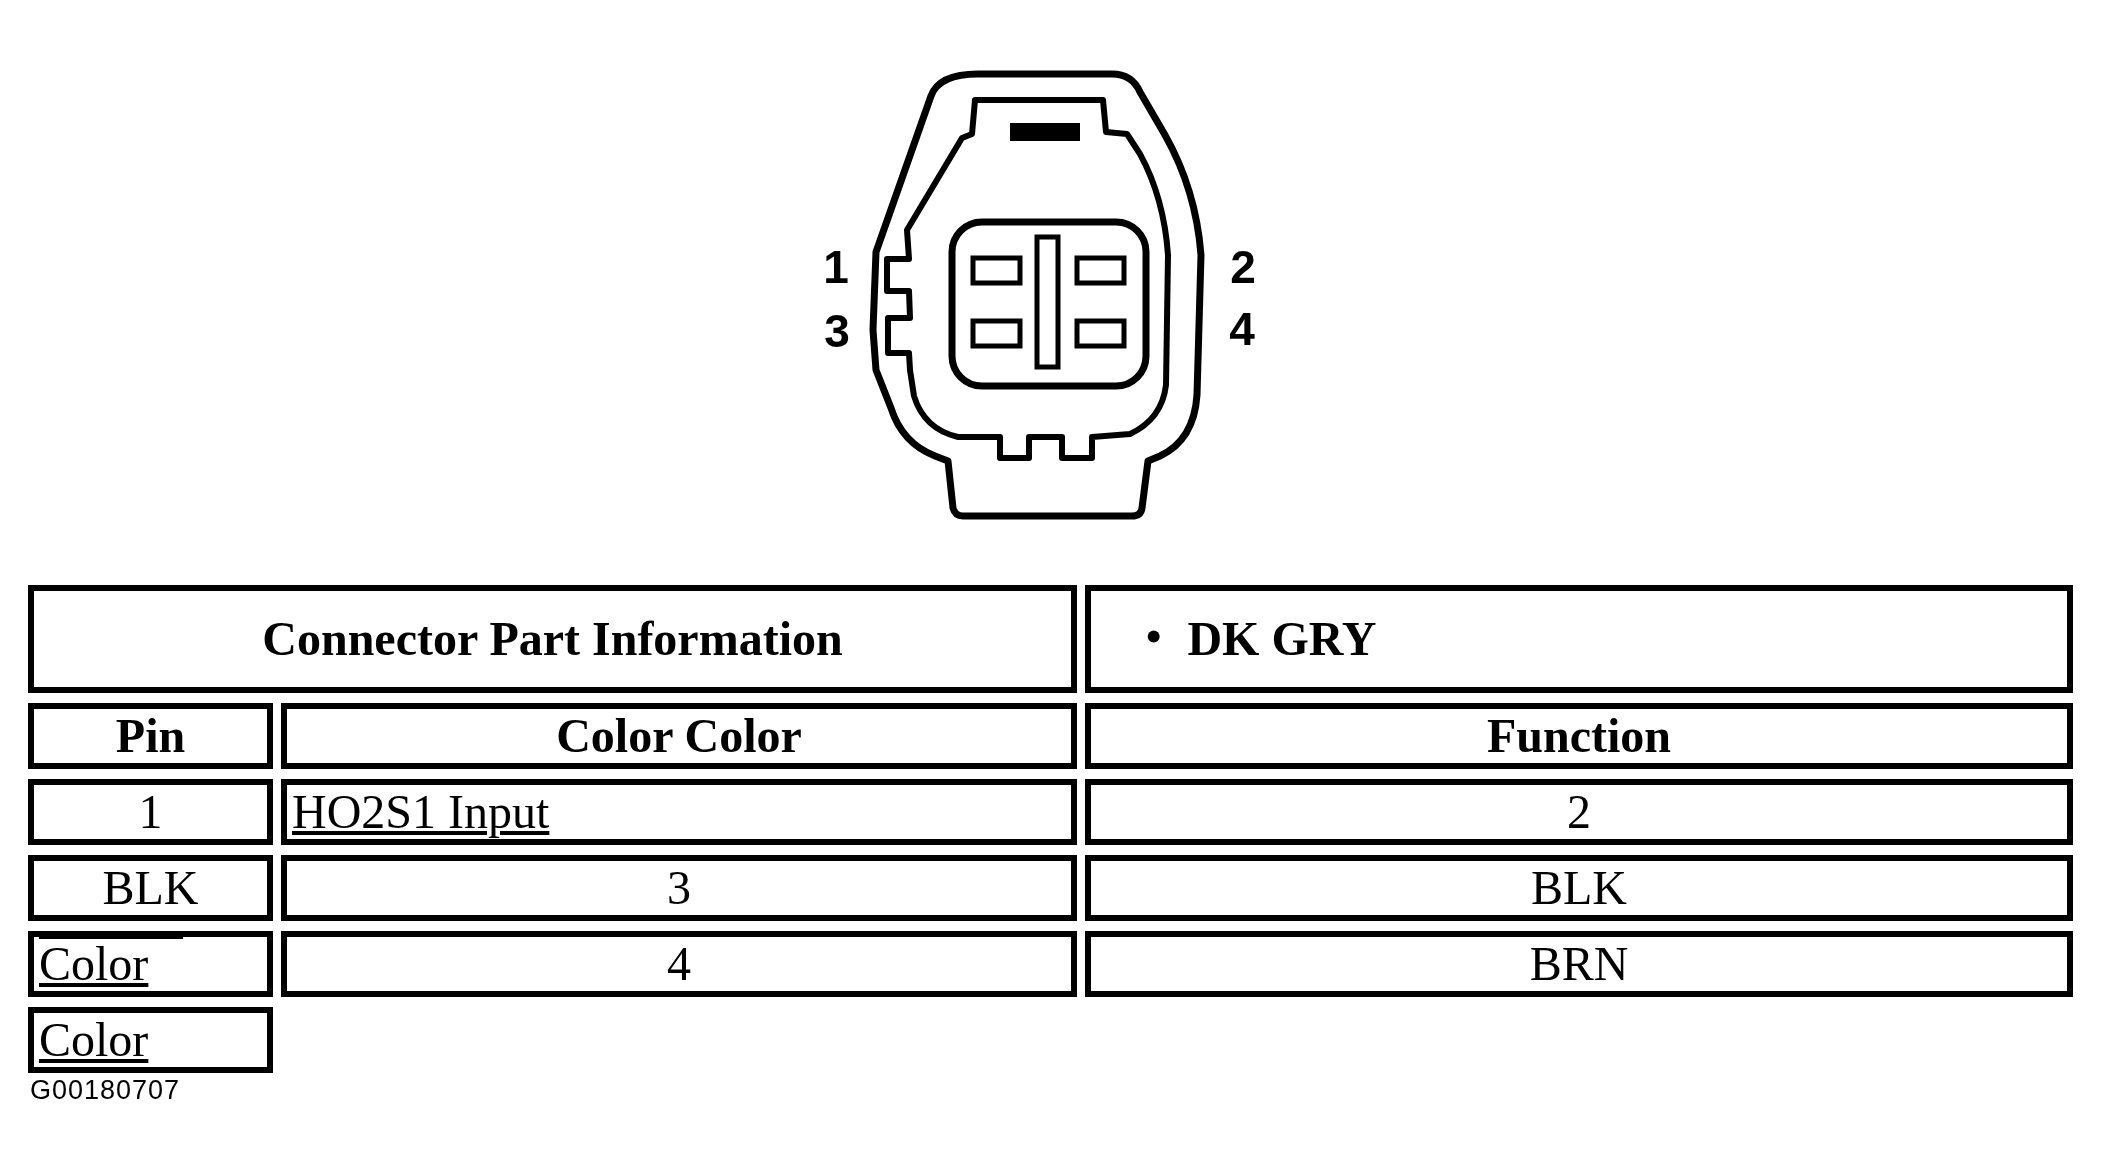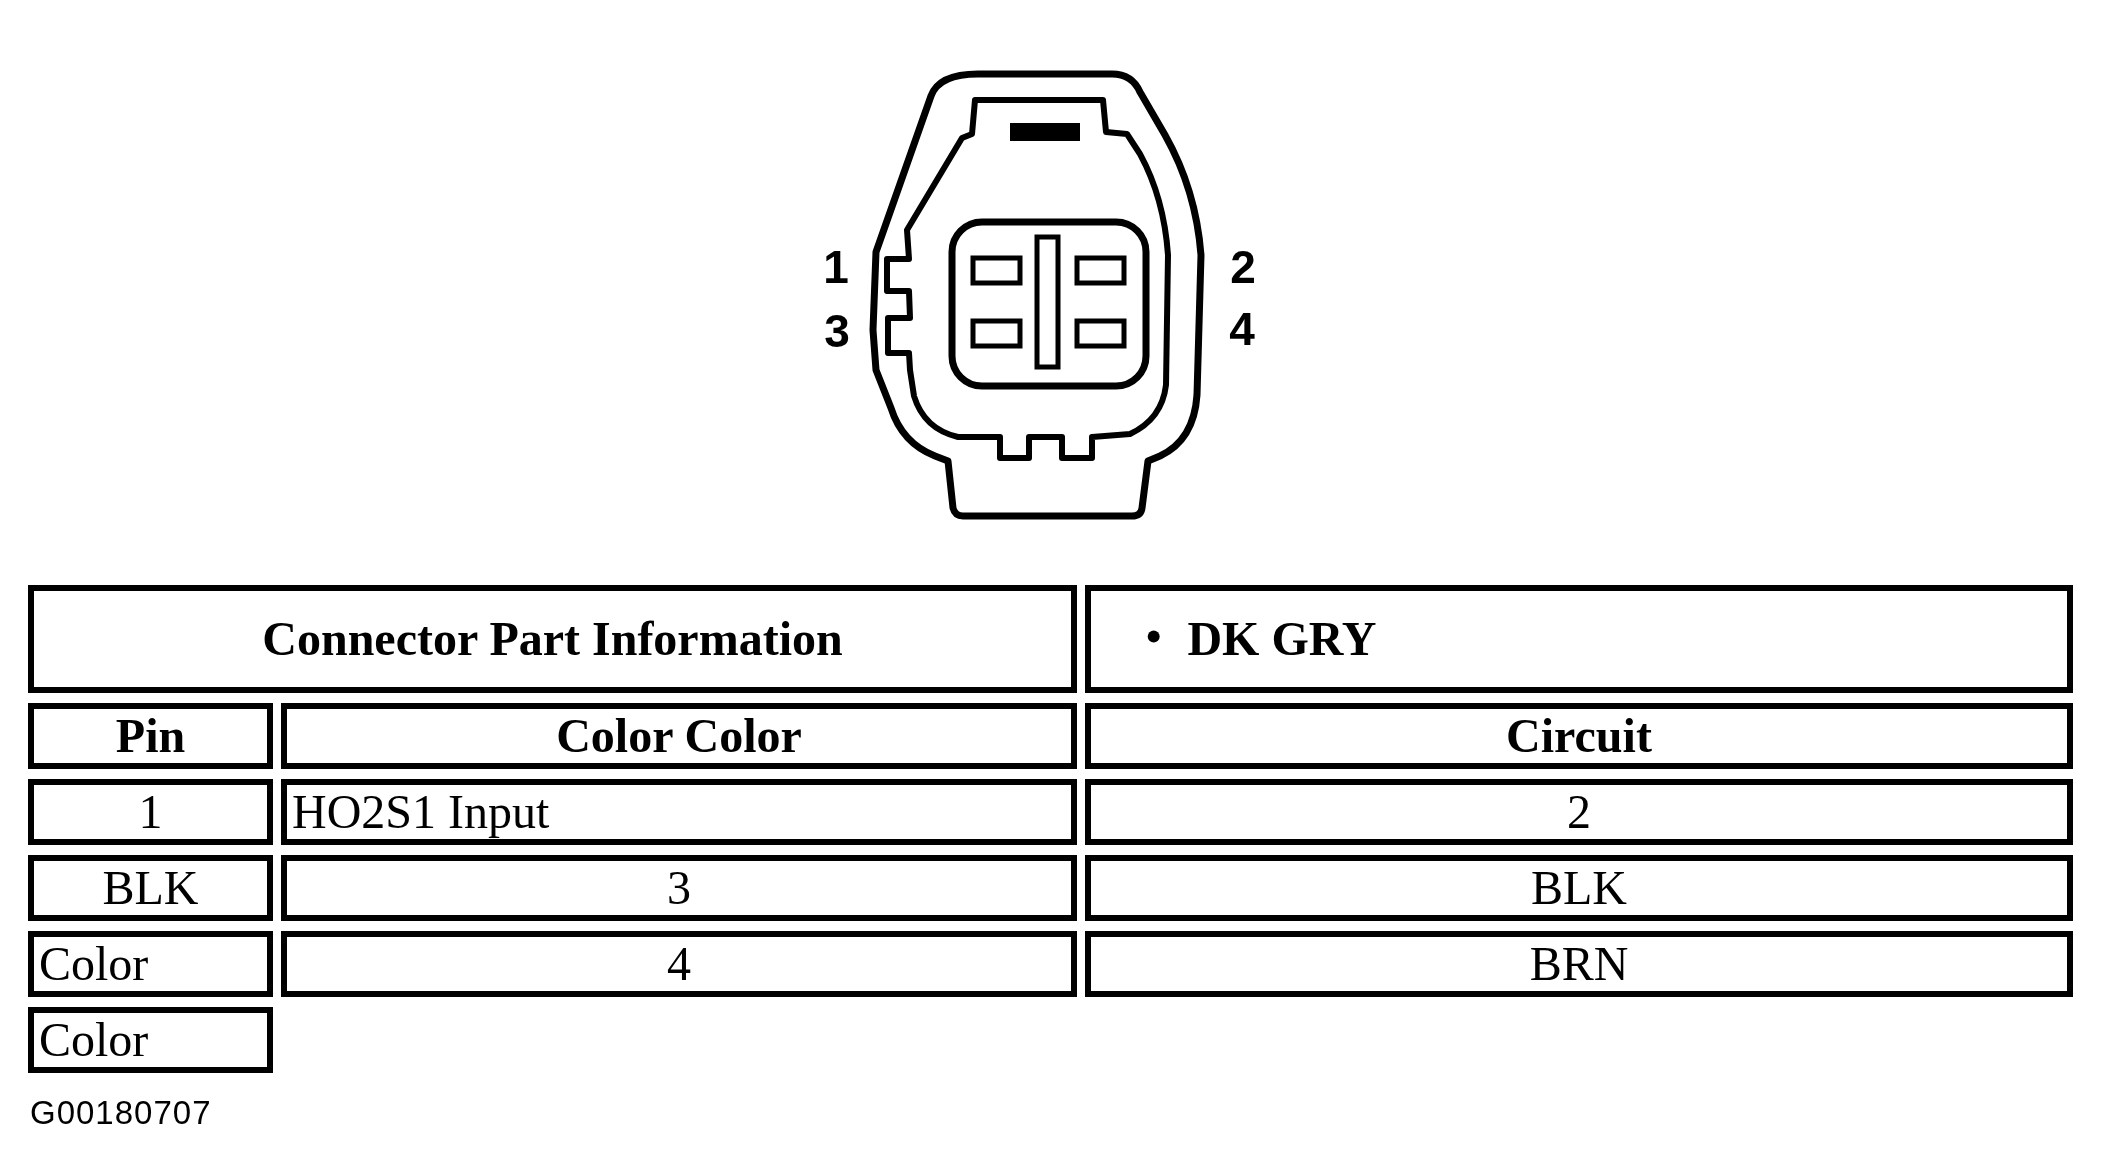--- a/index.html
+++ b/index.html
@@ -52,41 +52,41 @@
     justify-content: center;
     font-size: 48px;
     line-height: 1;
     overflow: hidden;
   }
   .cell.bold { font-weight: bold; }
   .cell.span2 { grid-column: 1 / span 2; }
   .cell.left {
     justify-content: flex-start;
     padding-left: 5px;
+    text-decoration: underline;
   }
   .cell.colorcell {
     justify-content: flex-start;
     padding-left: 55px;
   }
   .bullet {
     font-size: 44px;
     margin-right: 26px;
     position: relative;
     top: -2px;
   }
 
   
   .figure-id {
     position: absolute;
     left: 30px;
     top: 1075px;
     font-family: "Liberation Sans", "DejaVu Sans", sans-serif;
-    font-size: 33px;
+    font-size: 27px;
     letter-spacing: 1px;
-    margin-top: 19px;
   }
 </style>
 </head>
 <body>
 
 <div class="connector-wrap">
   <svg viewBox="0 0 460 500" xmlns="http://www.w3.org/2000/svg">
 
     <path d="M 168 34
              L 302 34
@@ -166,21 +166,21 @@
   <div class="cell bold span2">
     <span>Connector Part Information</span>
   </div>
   <div class="cell bold colorcell">
     <span class="bullet">•</span>
     <span>DK GRY</span>
   </div>
 
   <div class="cell bold">Pin</div>
   <div class="cell bold">Color Color</div>
-  <div class="cell bold">Circuit</div>
+  <div class="cell bold">Function</div>
 
   <div class="cell">1</div>
   <div class="cell left">HO2S1 Input</div>
 
   <div class="cell">2</div>
   <div class="cell">BLK</div>
 
   <div class="cell">3</div>
   <div class="cell">BLK</div>
   <div class="cell left">HO2S1 Color Control</div>

